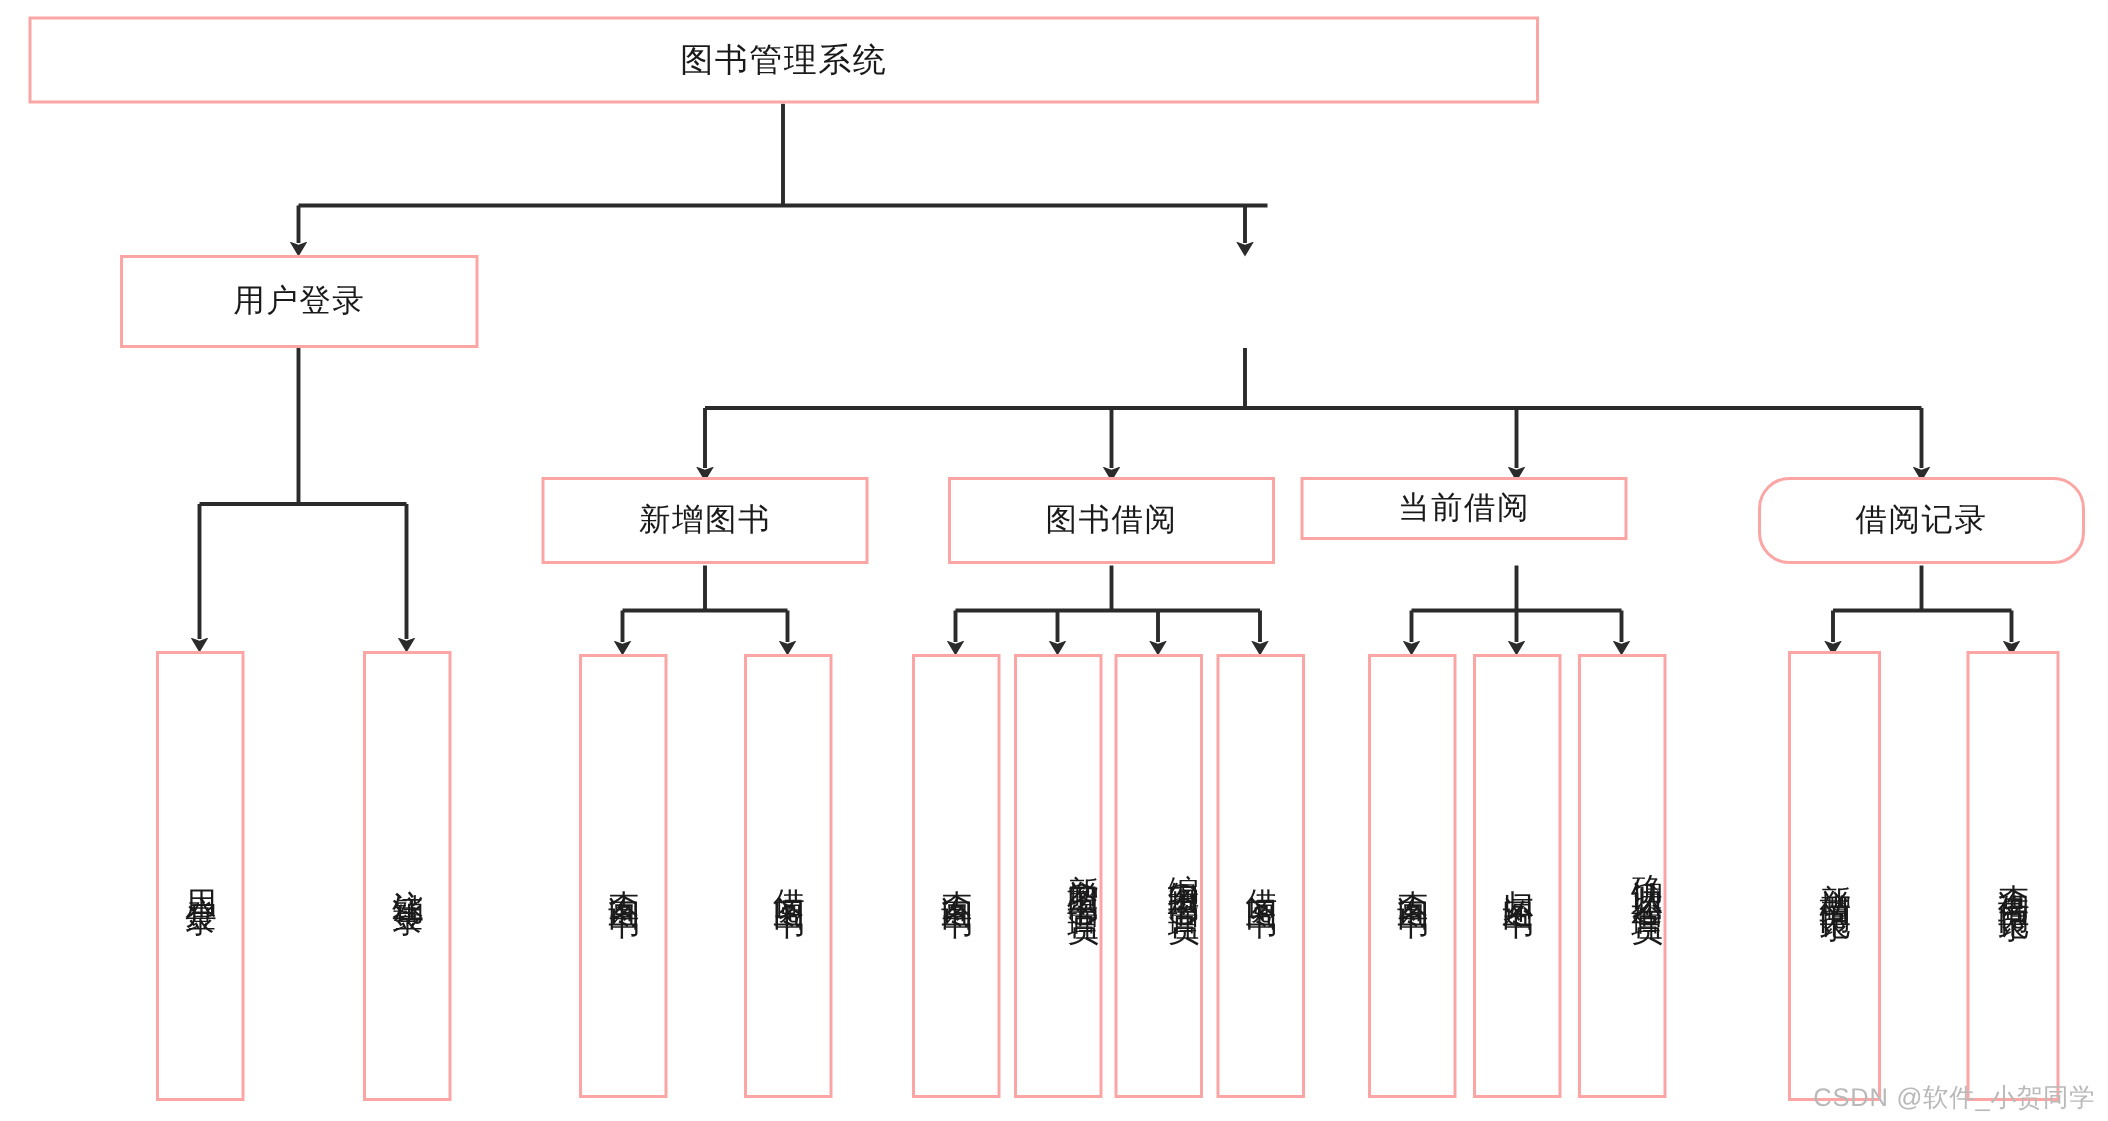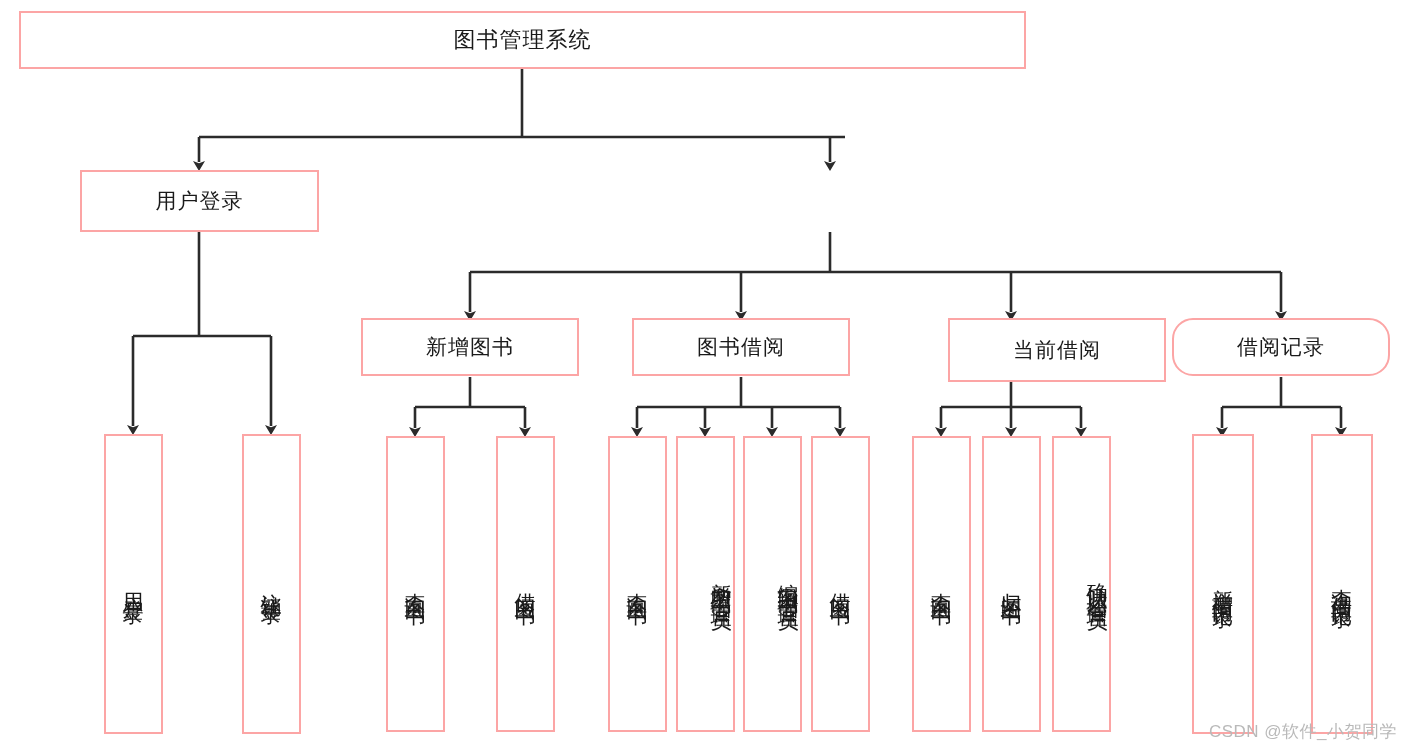--- a/index.html
+++ b/index.html
@@ -139,21 +139,21 @@
   <div class="node h" style="left:80px; top:170px; width:239px; height:62px;">
     <span>用户登录</span>
   </div>
 
   <div class="node h" style="left:361px; top:318px; width:218px; height:58px;">
     <span>新增图书</span>
   </div>
   <div class="node h" style="left:632px; top:318px; width:218px; height:58px;">
     <span>图书借阅</span>
   </div>
-  <div class="node h" style="left:948px; top:318px; width:218px; height:64px;">
+  <div class="node h" style="left:867px; top:318px; width:218px; height:42px;">
     <span>当前借阅</span>
   </div>
   <div class="node h" style="left:1172px; top:318px; width:218px; height:58px;border-radius:21px;">
     <span>借阅记录</span>
   </div>
 
   <div class="node v" style="left:104px; top:434px; width:59px; height:300px;">
     <span class="vtext">用户登录</span>
   </div>
   <div class="node v" style="left:242px; top:434px; width:59px; height:300px;">

